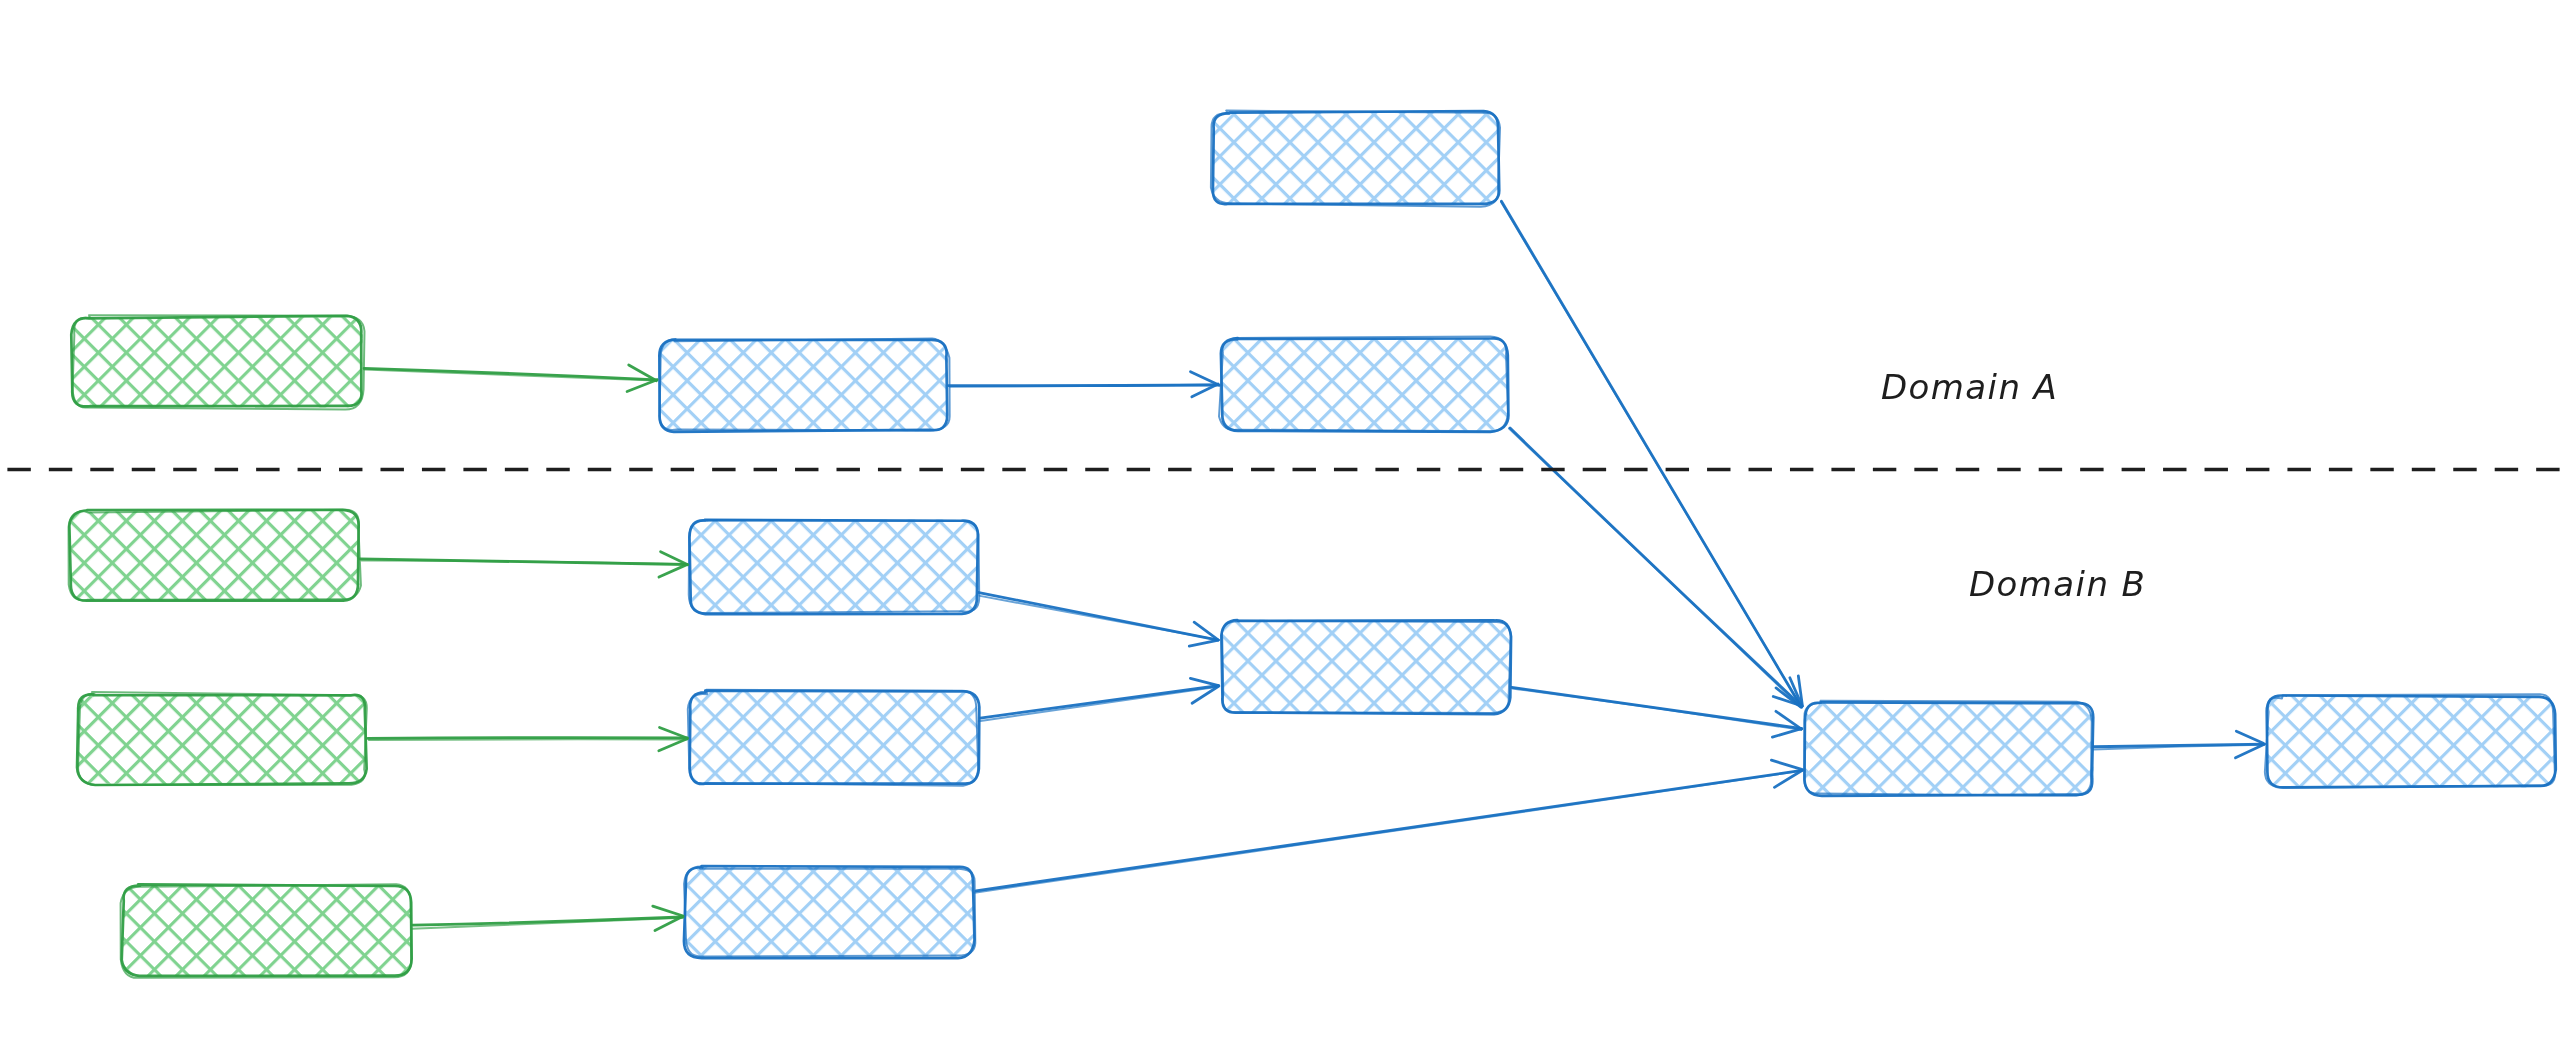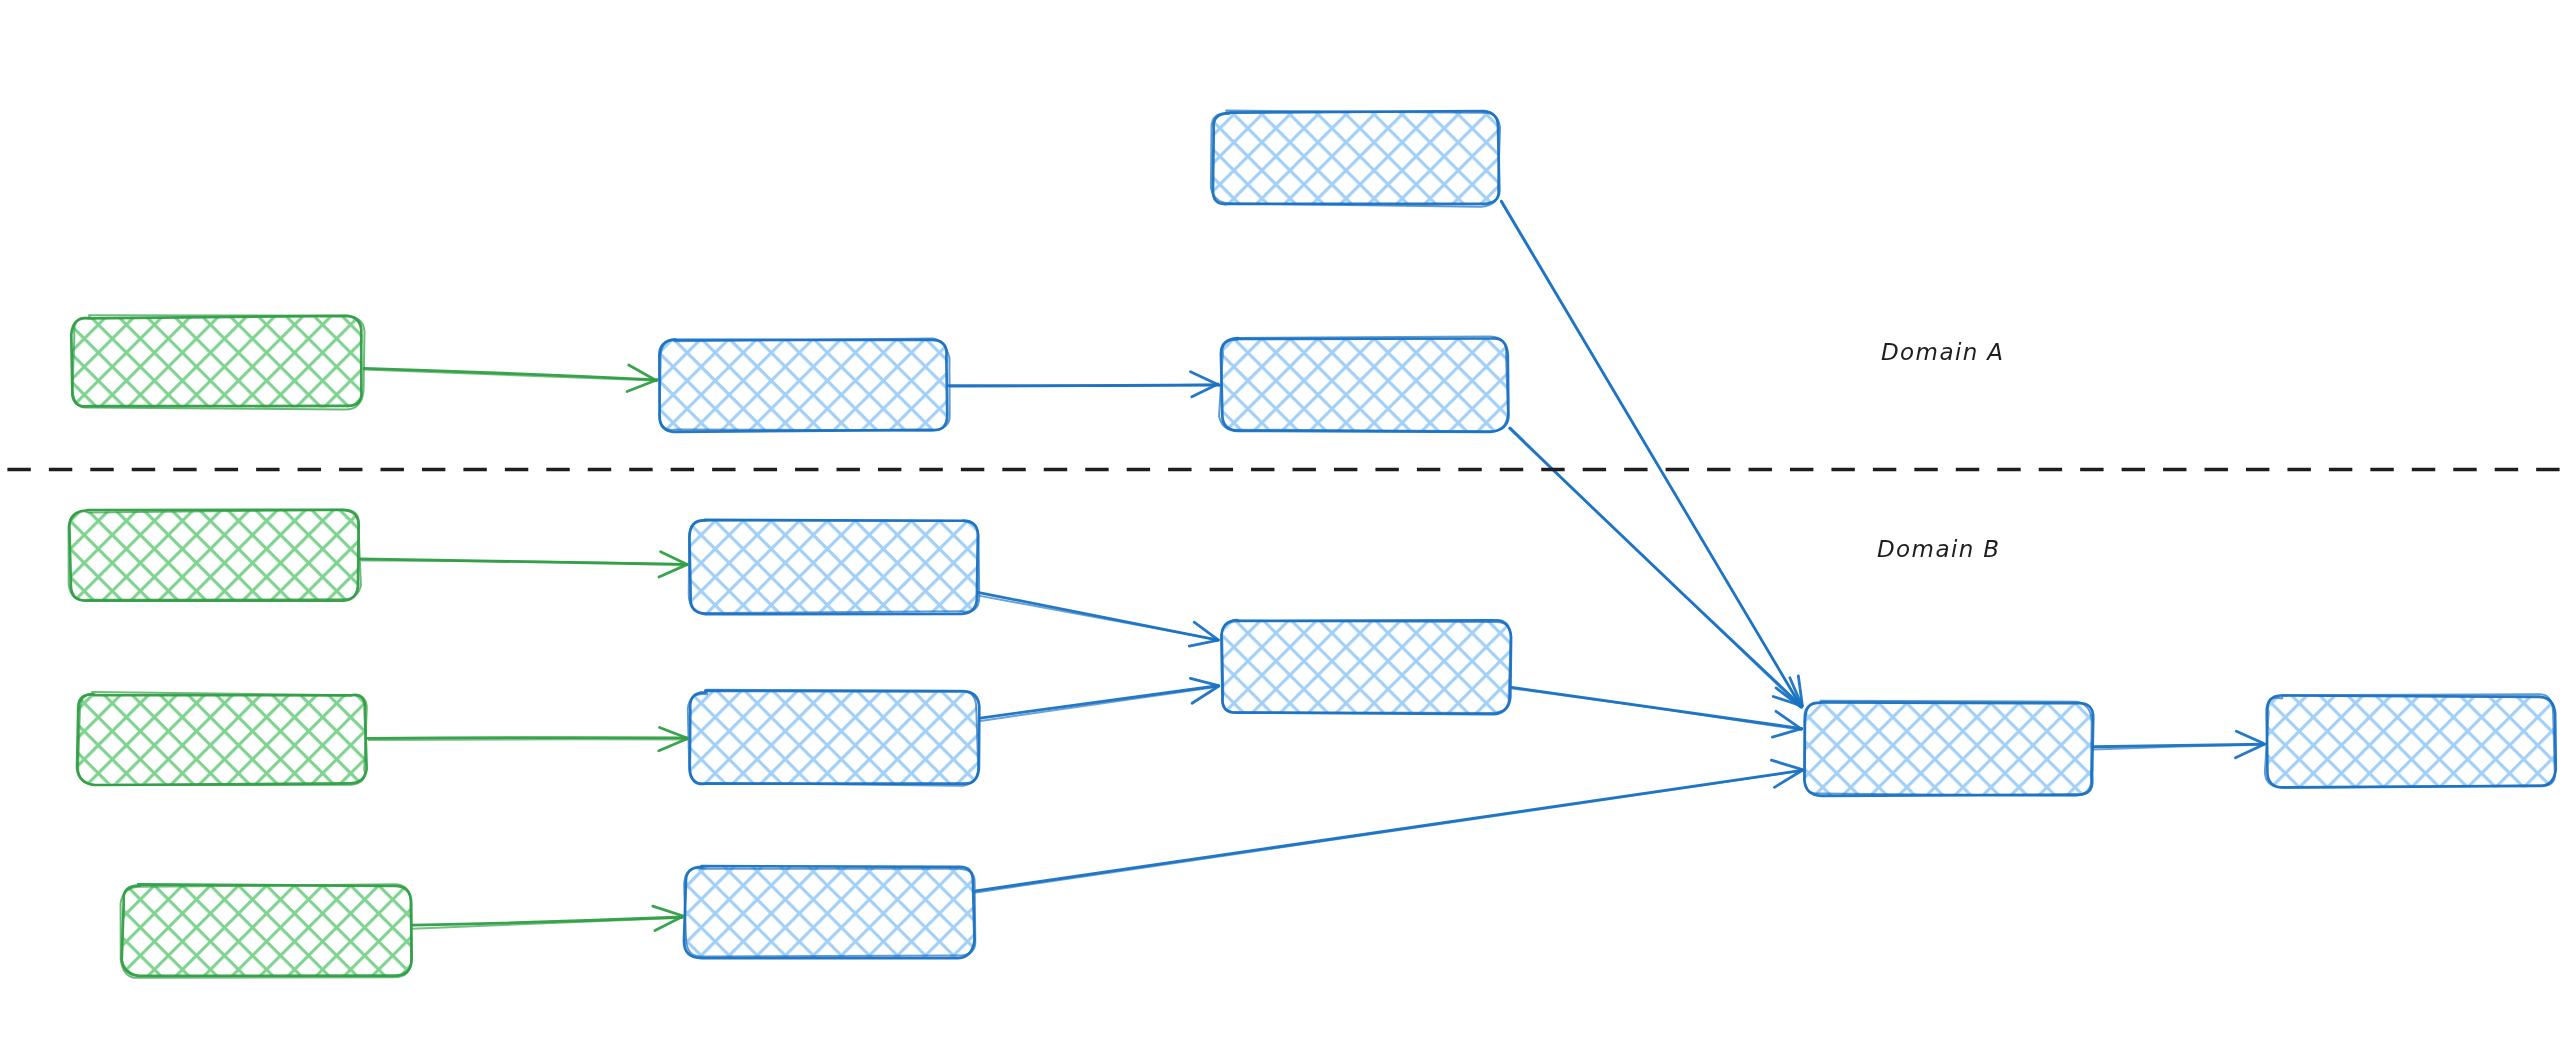--- a/index.html
+++ b/index.html
@@ -22,30 +22,31 @@
     position: absolute;
     left: 0;
     top: 0;
     width: 2576px;
     height: 1049px;
     display: block;
   }
   .domain-label {
     position: absolute;
     font-family: "DejaVu Sans", sans-serif;
-    font-size: 23px;
+    font-size: 34px;
     font-style: italic;
     font-weight: 400;
     letter-spacing: 1.4px;
     color: #1e1e1e;
     white-space: nowrap;
     user-select: none;
+    margin-top: 28px;
   }
   #domain-a-label { left: 1881px; top: 339px; }
-  #domain-b-label { left: 1877px; top: 536px; }
+  #domain-b-label { left: 1969px; top: 536px; }
   .node-hit {
     position: absolute;
     border-radius: 16px;
   }
 </style>
 </head>
 <body>
 
 <div id="canvas-root">
 

